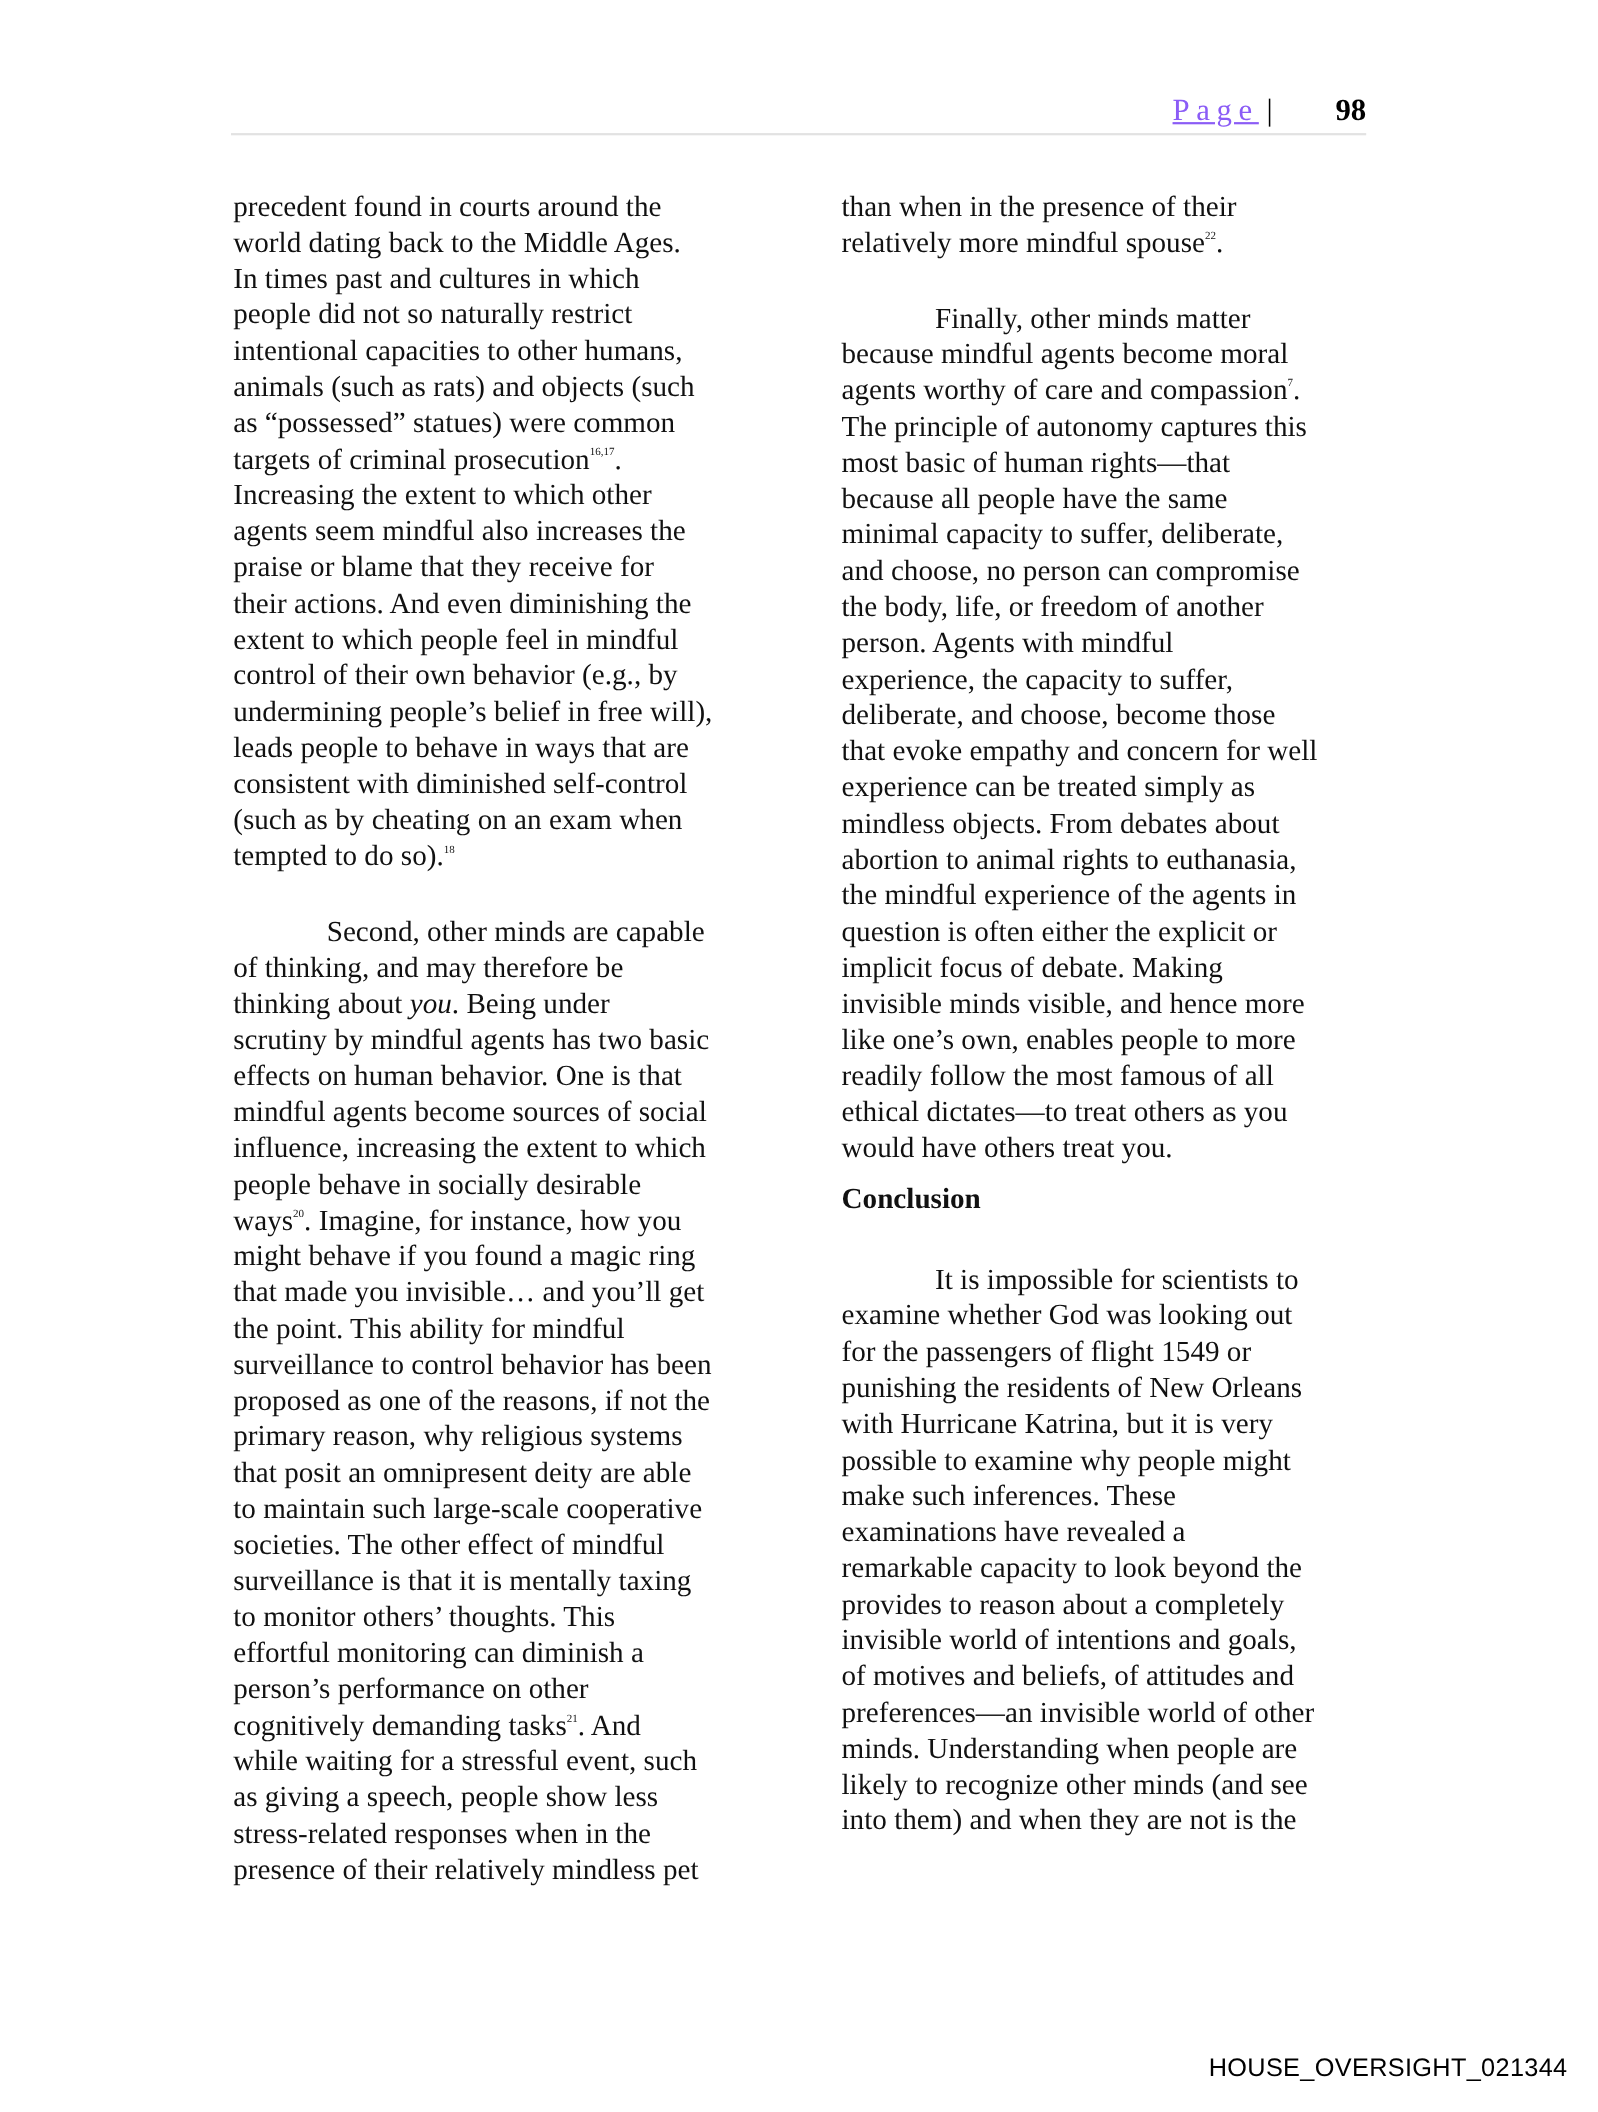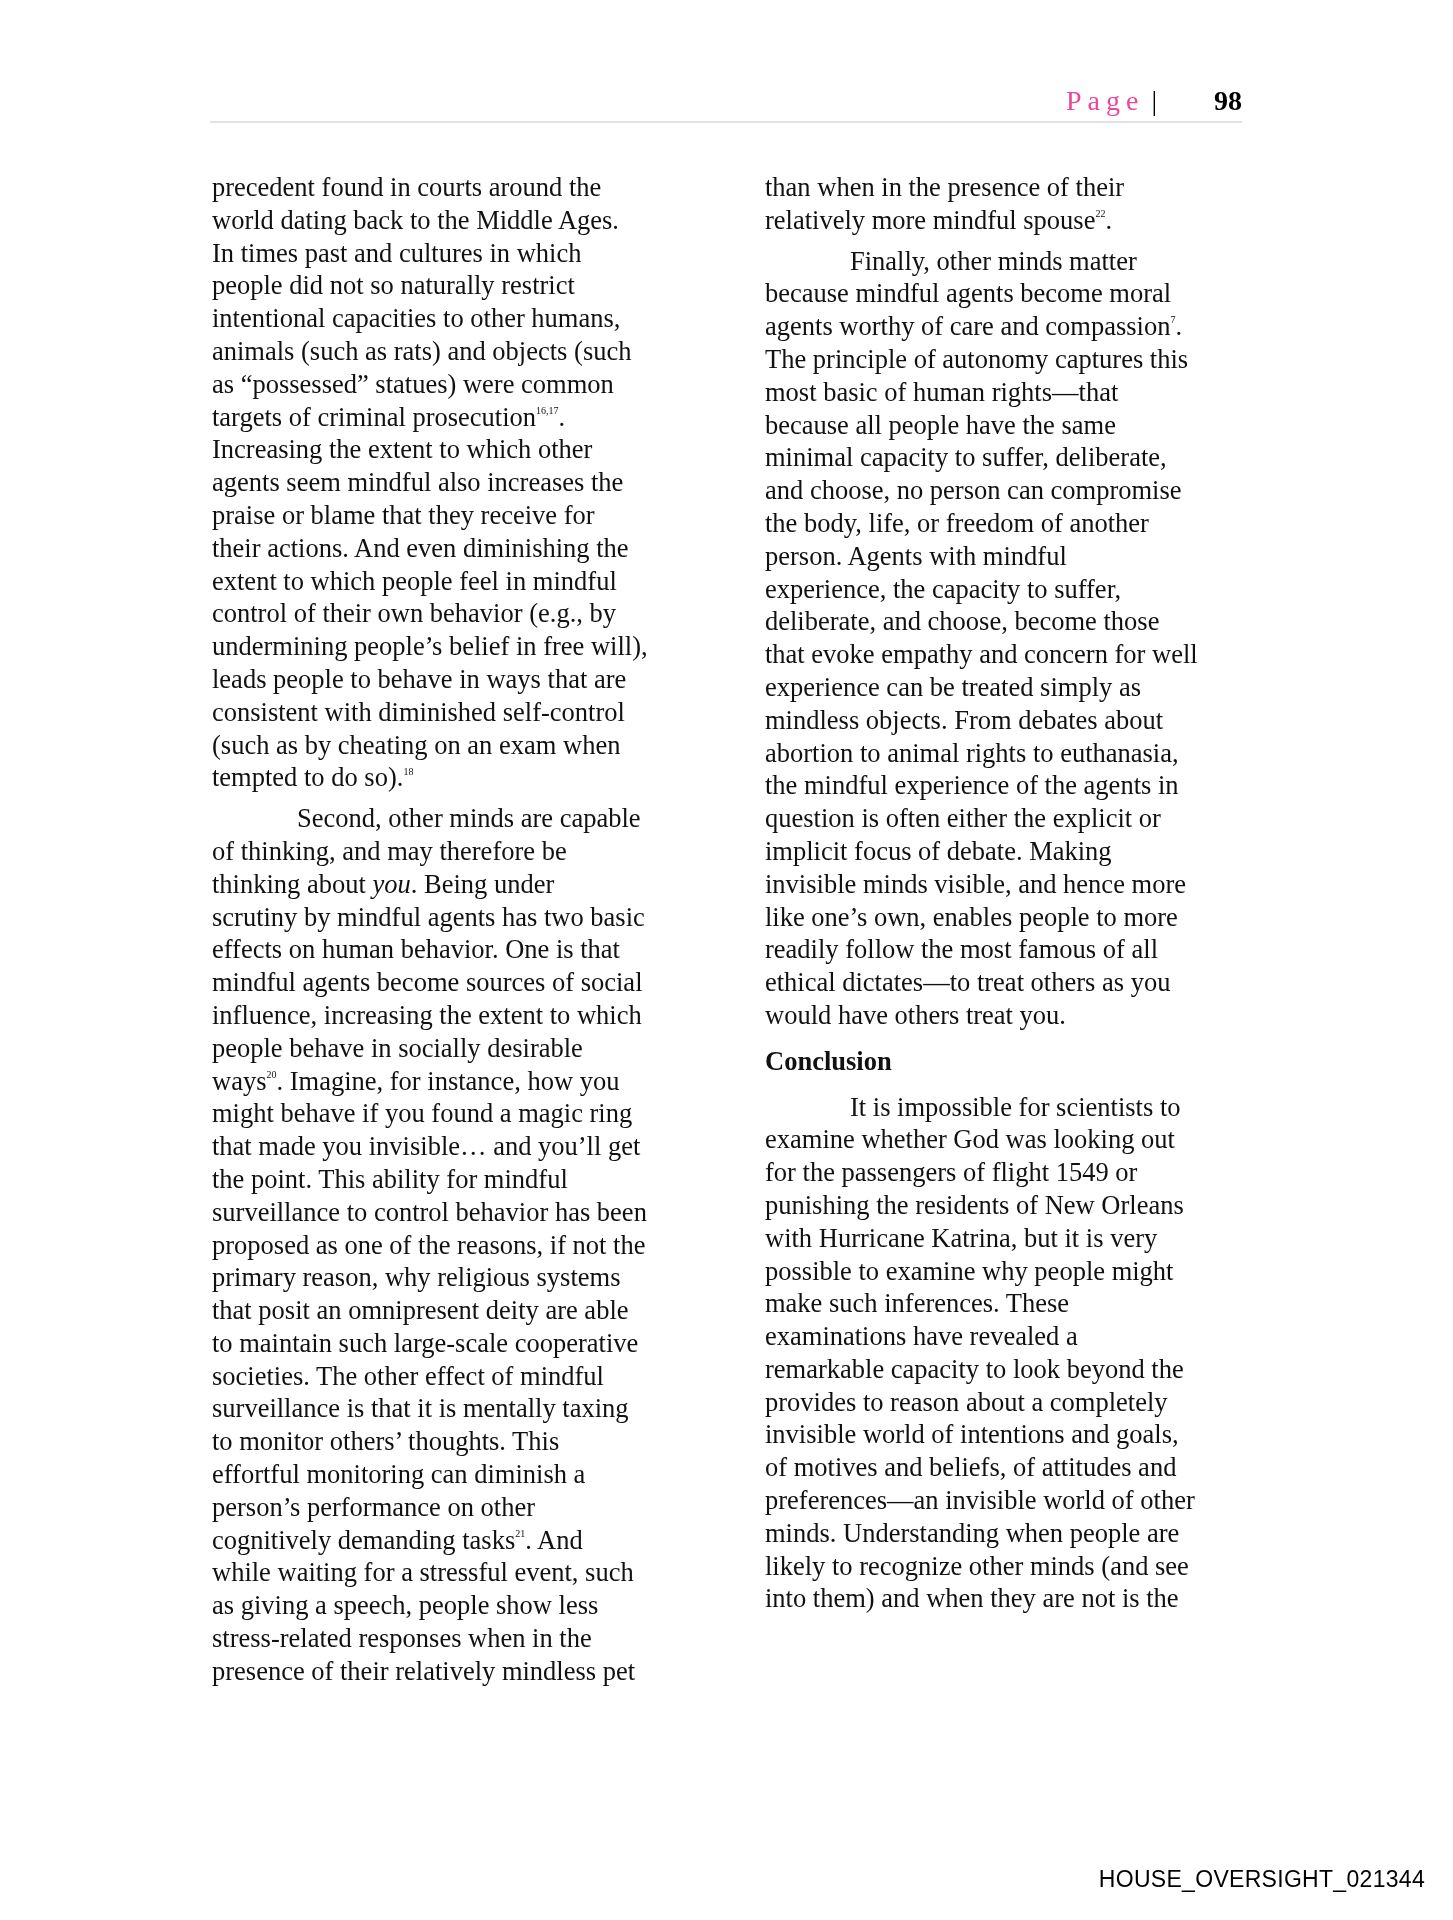--- a/index.html
+++ b/index.html
@@ -1,27 +1,27 @@
 <!DOCTYPE html>
 <html><head>
 <meta charset="utf-8">
 <style>
   html, body { margin:0; padding:0; background:#ffffff; }
   body { width:1453px; height:1920px; position:relative; overflow:hidden; }
   .page-header { position:absolute; left:210px; top:84px; width:1032px; height:38px; }
   .page-header .label { position:absolute; right:0; top:0; font-family:"Liberation Serif", serif; font-size:28px; line-height:34px; white-space:nowrap; }
-  .page-header .page-word { color:#ec4899; letter-spacing:6px; }
+  .page-header .page-word { color:#8b5cf6; letter-spacing:6px;text-decoration:underline; }
   .page-header .sep { color:#000; margin:0 4px 0 0; }
   .page-header .num { color:#000; font-weight:bold;margin-left:46px; }
   .header-rule { position:absolute; left:210px; top:121px; width:1032px; height:2px; background:#e2e2e2; }
   .column { position:absolute; top:171px; width:500px; font-family:"Liberation Serif", serif; font-size:26.5px; line-height:32.8px; color:#111; }
   .col-left { left:212px; }
   .col-right { left:765px; }
   .line { display:block; white-space:nowrap; height:32.8px; }
-  .line.indent { padding-left:85px; }
+  .line.indent { padding-left:85px;margin-top:28px; }
   .para-gap { display:block; height:8px; }
   .heading-gap-top { display:block; height:13px; }
   .heading-gap-bottom { display:block; height:13px; }
   .heading { font-weight:bold; }
   sup { font-size:10px; line-height:0; vertical-align:super; position:relative; top:-2px; }
   .footer-id { position:absolute; right:28px; top:1866px; font-family:"Liberation Sans", sans-serif; font-size:23px; color:#000; letter-spacing:0.3px; }
 </style>
 </head>
 <body>
 

